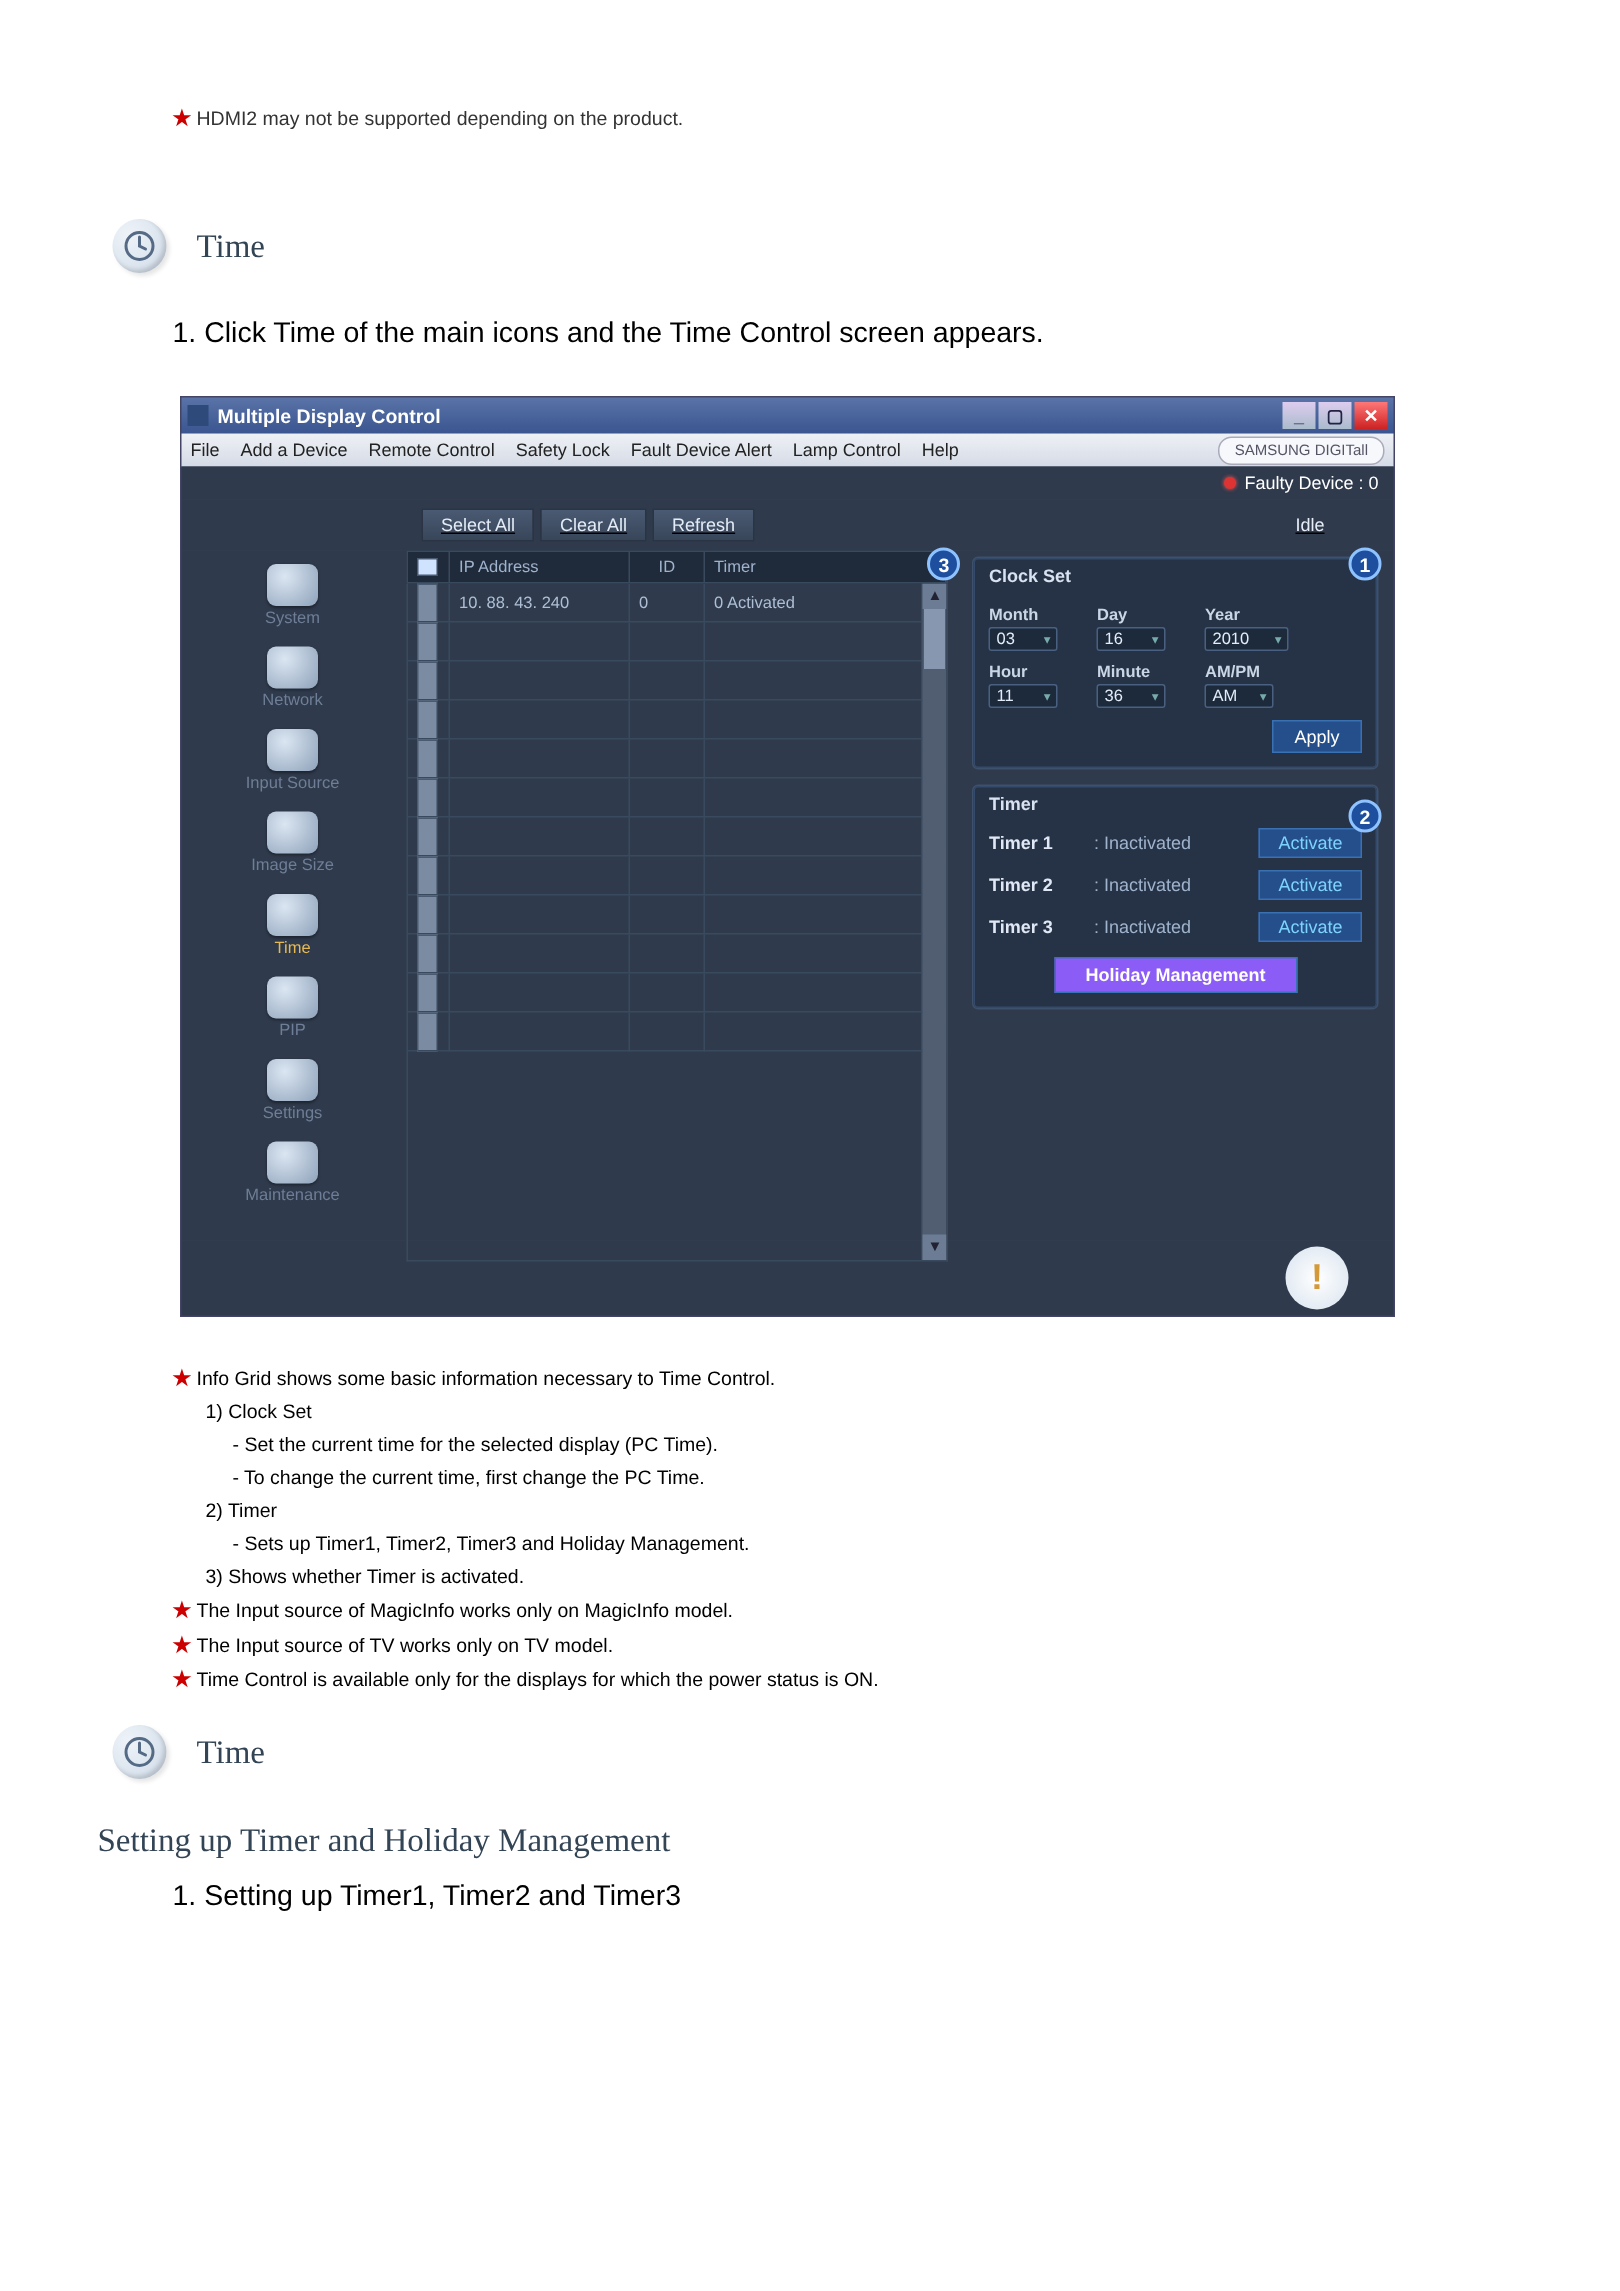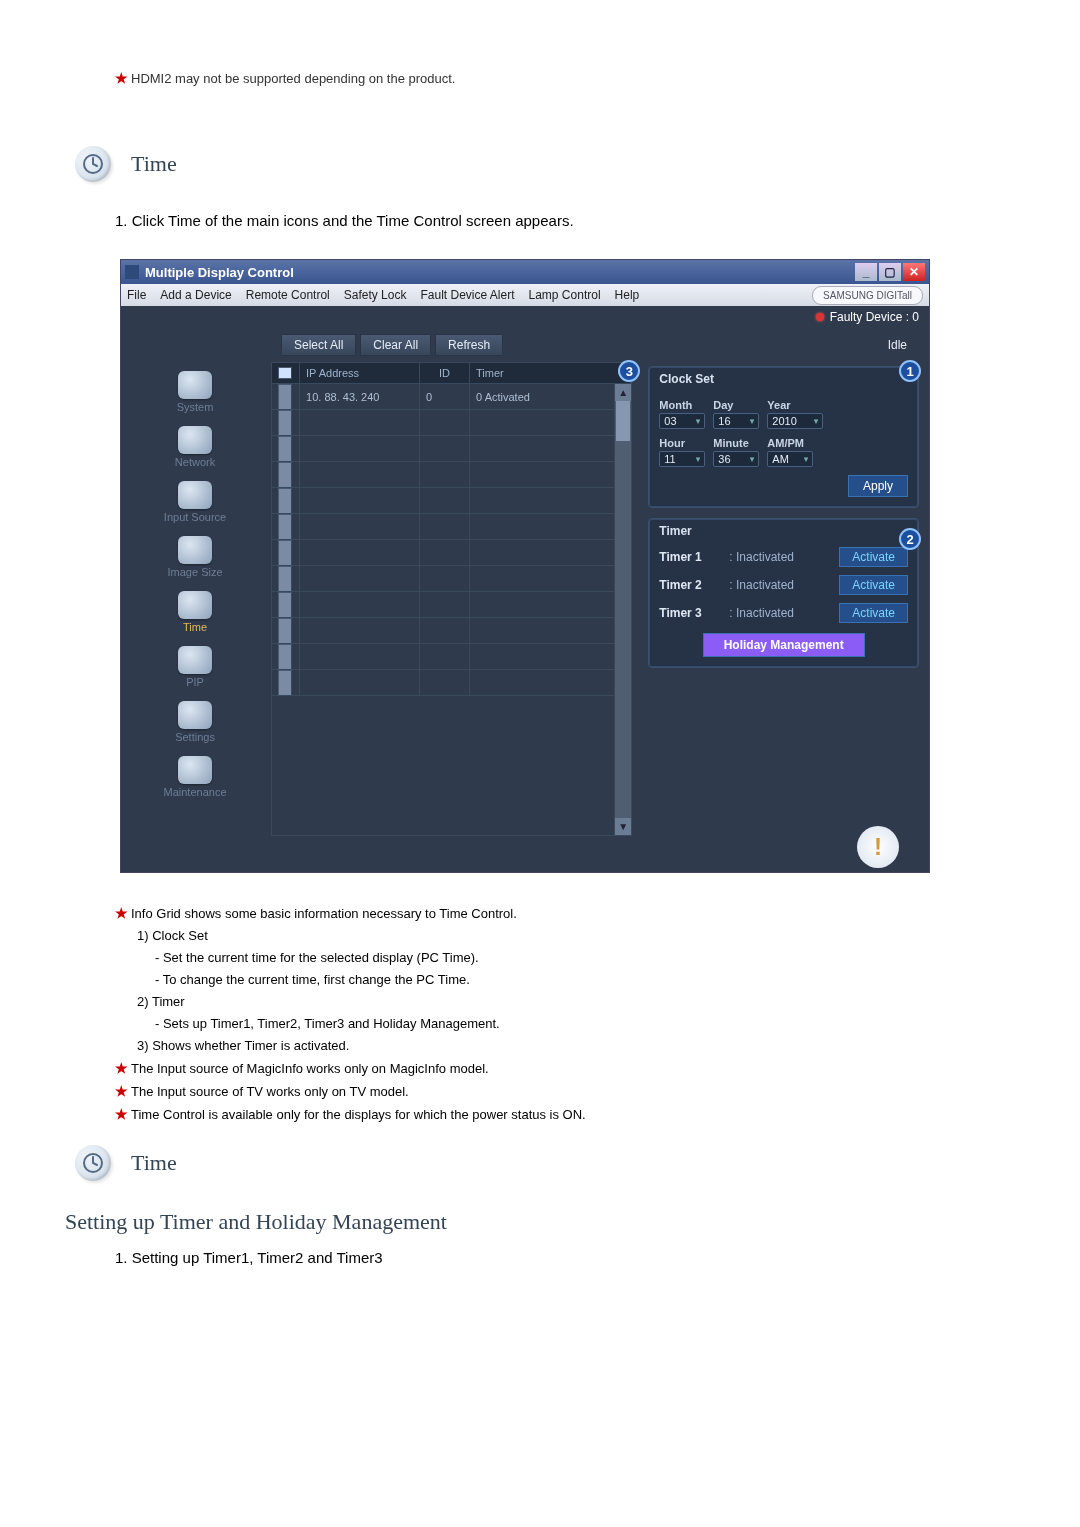--- a/index.html
+++ b/index.html
@@ -17,42 +17,42 @@
 .star { color: #c00; font-weight: bold; font-size: 14px; display: inline-block; width: 16px; }
 .section-heading { display: flex; align-items: center; margin-top: 60px; margin-left: 10px; }
 .section-icon {
   width: 36px; height: 36px; border-radius: 50%;
   background: radial-gradient(circle at 30% 30%, #eef3f8 0%, #cfdbe8 100%);
   display: flex; align-items: center; justify-content: center;
   box-shadow: inset -2px -2px 3px rgba(0,0,0,.15), 2px 2px 3px rgba(0,0,0,.1);
   margin-right: 20px;
 }
 .section-title { font-size: 22px; color: #334455; font-family: "Times New Roman", serif; }
-.step-line { margin-left: 50px; margin-top: 30px; font-size: 15px; }
+.step-line { margin-left: 50px; margin-top: 30px; font-size: 19px; }
 .screenshot-container { margin: 30px auto 30px 55px; width: 810px; }
 
 
 .app-window { width: 810px; border: 1px solid #446; background: #3a475a; }
 .titlebar { height: 24px; background: linear-gradient(#5a74a8,#3a5590); display:flex; align-items:center; padding:12px 4px; color:#fff; font-size:12px; }
 .titlebar-icon { width:14px;height:14px;background:#2d4a7a;margin-right:6px;}
 .titlebar-title { flex:1; font-weight:bold; font-size:13px;}
 .win-btns { display:flex; gap:2px;}
 .win-btn { width:22px;height:18px;display:flex;align-items:center;justify-content:center;font-size:12px;font-weight:bold;}
 .win-min{background:linear-gradient(#dce,#abc);color:#224;}
 .win-max{background:linear-gradient(#dce,#abc);color:#224;}
 .win-close{background:linear-gradient(#f77,#c22);color:#fff;}
 
 .menubar { height:22px; background:linear-gradient(#eef1f6,#d5dbe6); display:flex; align-items:center; font-size:12px; color:#222; padding:0 6px; gap:14px;}
 .menubar span { cursor:default; }
 .brand-pill { margin-left:auto; padding:3px 10px; border:1px solid #aab; border-radius:9px; background:#f6f8fb; font-size:10px; color:#556;}
 
 .status-row { background:#2f3a4c; padding:4px 10px; display:flex; justify-content:flex-end; align-items:center; color:#fff; font-size:12px;}
 .led { width:8px;height:8px;border-radius:50%;background:#d33;box-shadow:0 0 3px #f55;margin-right:6px;}
 
-.button-row { background:#2f3a4c; padding:6px 4px 6px 160px; display:flex; align-items:center; gap:4px;}
+.button-row { background:#2f3a4c; padding:6px 28px 6px 160px; display:flex; align-items:center; gap:4px;text-decoration:underline;}
 .btn-dark { background:linear-gradient(#4a5a72,#38465a); color:#e4ecf7; border:1px solid #2a3444; font-size:12px; padding:3px 12px; }
 .spacer-flex{flex:1;}
 .idle-label { color:#e7edf7; font-size:12px; padding-right:18px;}
 
 .workspace { display:flex; background:#2f3a4c; height:460px;}
 .sidebar { width:150px; padding:6px 0 12px; display:flex; flex-direction:column; align-items:center; gap:4px;}
 .side-item{ display:flex;flex-direction:column;align-items:center; color:#6e7e96; font-size:11px; padding:3px 0 6px;}
 .side-item .ic{ width:34px;height:28px;border-radius:6px;background:radial-gradient(circle at 35% 30%,#dbe6f2,#8ea2ba);box-shadow:0 1px 2px rgba(0,0,0,.4);}
 .side-item.active .lbl{ color:#e7b954;}
 .side-item .lbl{margin-top:2px;}
@@ -73,21 +73,21 @@
 .scroll-thumb{height:40px;background:#8697af;margin:0 1px;}
 .scroll-track{flex:1;}
 
 .callout{ position:absolute; width:22px;height:22px;border-radius:50%;background:#1d4f9e;border:2px solid #8fc3ff;color:#fff;font-weight:bold;display:flex;align-items:center;justify-content:center;font-size:13px;z-index:5;}
 .callout.c3{ top:-2px; right:-6px;}
 
 .right-pane{ flex:1; padding:4px 10px 10px 14px; position:relative;}
 .panel{ background:#263246; border:1px solid #3e516c; border-radius:4px; color:#e7edf7; font-size:12px; margin-bottom:10px; box-shadow:inset 0 0 0 1px #334a6a;}
 .panel-title{ padding:5px 10px; font-weight:bold; color:#d8e2f0;}
 .panel-body{ padding:4px 10px 10px;}
-.field-row{ display:flex; gap:8px; margin-top:4px;}
+.field-row{ display:flex; gap:26px; margin-top:4px;}
 .field{ display:flex;flex-direction:column; font-size:11px; color:#bcd;}
 .field .lbl{ font-weight:bold; margin-bottom:2px; color:#c9d6e6;}
 .sel{ display:flex;align-items:center;background:#1d2a3c;border:1px solid #4a6080;border-radius:2px;padding:1px 4px;color:#e3ecf7;font-size:11px;min-width:46px;}
 .sel .dn{margin-left:auto;color:#7aa;font-size:9px;}
 .apply-row{display:flex;justify-content:flex-end;margin-top:8px;}
 .btn-apply{ background:#244f8a;border:1px solid #3a71b3;color:#fff;padding:3px 14px;font-size:12px;}
 .timer-row{display:flex;align-items:center;gap:10px;padding:4px 10px;font-size:12px;}
 .timer-row .nm{color:#e0e8f5;font-weight:bold;width:60px;}
 .timer-row .st{color:#9fb3cc;width:100px;}
 .btn-act{background:#244f8a;border:1px solid #3a71b3;color:#7dd3fc;padding:2px 12px;font-size:12px;}

